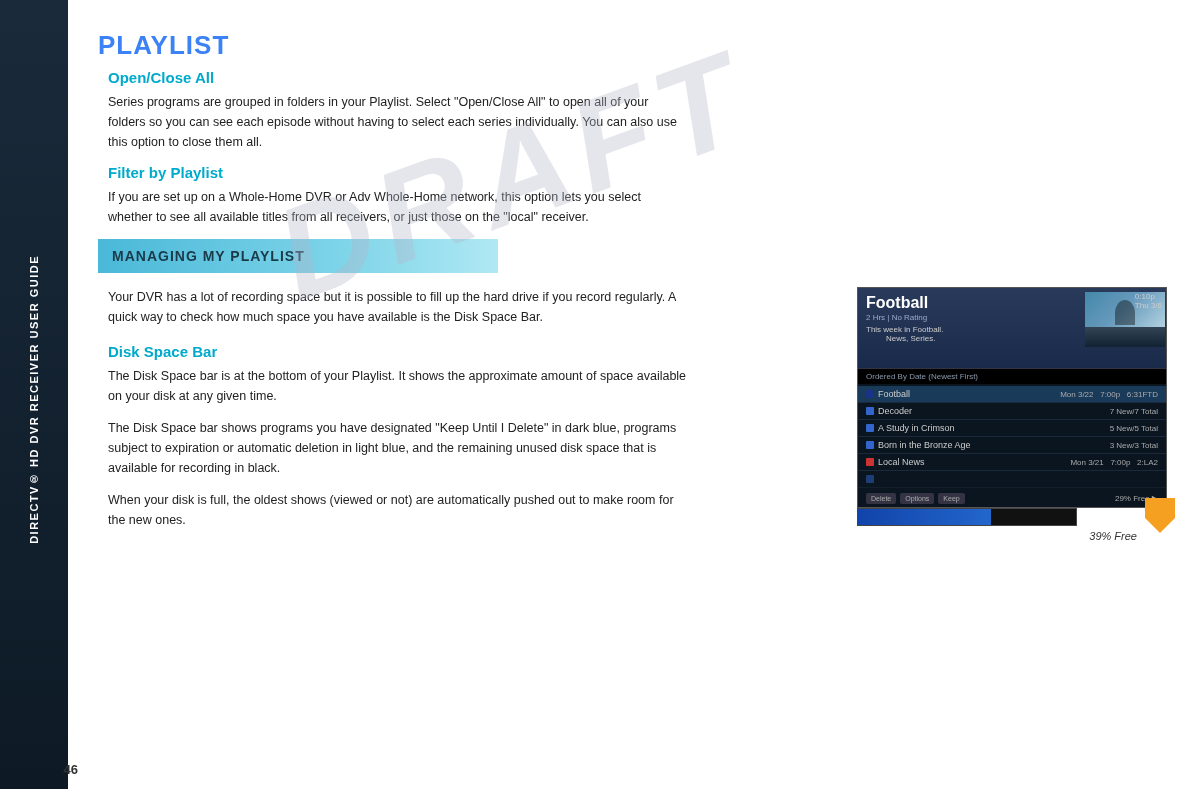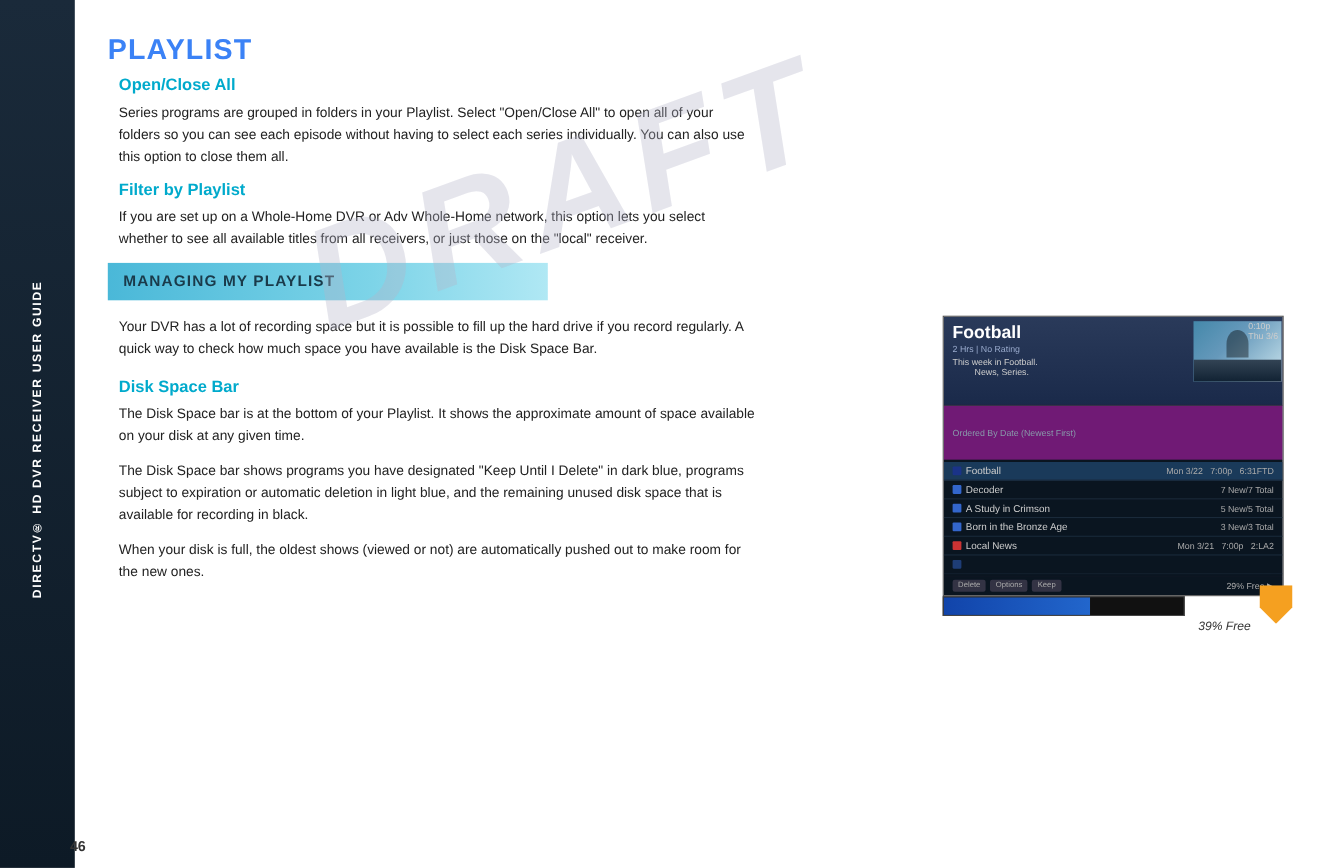--- a/index.html
+++ b/index.html
@@ -143,20 +143,21 @@
       position: relative;
       overflow: hidden;
     }
 
     
     .dvr-screen {
       width: 100%;
       background: #1a1a2a;
       color: #fff;
       font-size: 10px;
+      border-radius: 20px;
     }
 
     .dvr-list {
       background: #0a1520;
       padding: 2px 0;
     }
 
     .dvr-list-row {
       display: flex;
       justify-content: space-between;
@@ -299,21 +300,21 @@
 
                   <div style="position:absolute;top:8px;left:30px;width:20px;height:25px;background:rgba(0,0,0,0.4);border-radius:50% 50% 0 0;"></div>
                 </div>
                 <div style="position:absolute;top:4px;right:4px;font-size:8px;color:#ccc;text-align:left;">
                   <div>0:10p</div>
                   <div>Thu 3/6</div>
                 </div>
               </div>
             </div>
 
-            <div style="background:#701a75;padding:20px 8px;font-size:8px;color:#8899aa;border-top:1px solid #334;">Ordered By Date (Newest First)</div>
+            <div style="background:#000000;padding:3px 8px;font-size:8px;color:#8899aa;border-top:1px solid #334;">Ordered By Date (Newest First)</div>
 
             <div class="dvr-list">
 
               <div class="dvr-list-row highlighted">
                 <div class="dvr-list-left">
                   <div class="dvr-dot dvr-dot-darkblue"></div>
                   <span>Football</span>
                 </div>
                 <div class="dvr-list-right">Mon 3/22 &nbsp; 7:00p &nbsp; 6:31FTD</div>
               </div>

